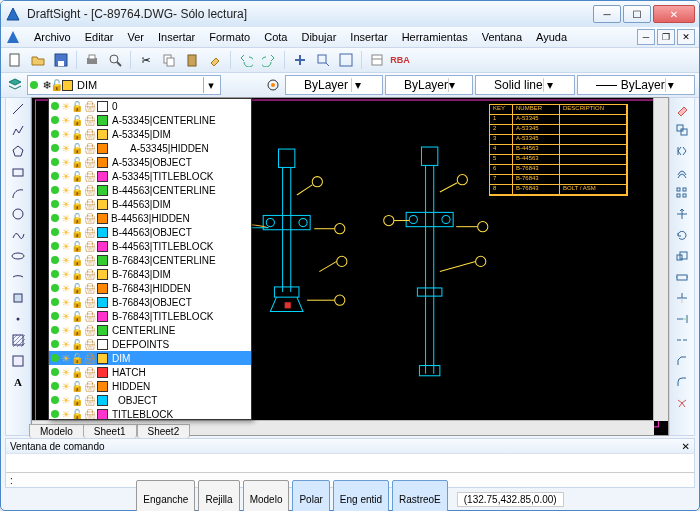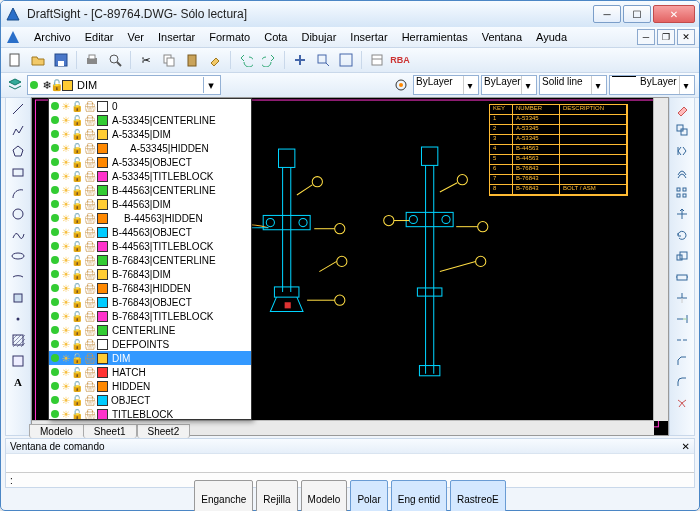--- a/index.html
+++ b/index.html
@@ -14,21 +14,21 @@
 .menubar .icon{width:16px;height:16px;margin-right:6px}
 .menubar span{padding:2px 7px;cursor:pointer}
 .menubar .mdi{margin-left:auto;display:flex}
 .menubar .mdi div{width:16px;height:14px;border:1px solid #8ca9ce;margin-left:2px;background:#f4f8fd;font-size:9px;display:flex;align-items:center;justify-content:center;cursor:pointer}
 .toolbar1{height:24px;background:linear-gradient(#f7fbff,#e1ecf8);border-bottom:1px solid #c9d8ea;display:flex;align-items:center;padding:0 4px;gap:3px}
 .tbtn{width:20px;height:20px;display:flex;align-items:center;justify-content:center;cursor:pointer;border-radius:2px}
 .sep{width:1px;height:18px;background:#c9d8ea;margin:0 2px}
 .toolbar2{height:24px;background:linear-gradient(#f7fbff,#e1ecf8);border-bottom:1px solid #c9d8ea;display:flex;align-items:center;padding:0 4px;gap:2px}
 .layercombo{width:188px;height:18px;border:1px solid #94b1d5;background:#fff;display:flex;align-items:center;padding:0 2px;font-size:11px}
 .layercombo .dd{width:14px;height:16px;border-left:1px solid #94b1d5;display:flex;align-items:center;justify-content:center;margin-left:auto;cursor:pointer}
-.propdd{height:18px;border:1px solid #94b1d5;background:#fff;display:flex;padding:0 2px;font-size:10px}
+.propdd{height:18px;border:1px solid #94b1d5;background:#fff;display:flex;align-items:center;padding:0 18px;font-size:12px}
 .propdd .dd{width:12px;border-left:1px solid #ccc;margin-left:auto;display:flex;align-items:center;justify-content:center;cursor:pointer}
 .workspace{position:absolute;top:96px;left:4px;right:4px;bottom:74px;display:flex}
 .lefttools{width:24px;background:linear-gradient(90deg,#f7fbff,#e1ecf8);border:1px solid #c9d8ea;display:flex;flex-direction:column;align-items:center;padding-top:2px;gap:3px}
 .lefttools .tbtn{width:18px;height:18px}
 .canvas{flex:1;background:#000;position:relative;border:1px solid #999;overflow:hidden}
 .righttools{width:24px;background:linear-gradient(90deg,#e1ecf8,#f7fbff);border:1px solid #c9d8ea;display:flex;flex-direction:column;align-items:center;padding-top:2px;gap:3px}
 .righttools .tbtn{width:18px;height:18px}
 .layerdropdown{position:absolute;top:0;left:16px;width:202px;background:#fff;border:1px solid #333;box-shadow:2px 2px 5px rgba(0,0,0,0.4);z-index:50;max-height:320px;overflow:hidden}
 .layerdropdown .row{height:14px;display:flex;align-items:center;padding:0 2px;gap:2px;font-size:10px;cursor:pointer}
 .layerdropdown .row.sel{background:#3399ff;color:#fff}
@@ -464,21 +464,21 @@
     <span class="mini" style="color:#c9954a">🖨</span>
     <span class="swatch" style="background:#ffcc33"></span>
     <span style="margin-left:2px">B-44563|DIM</span>
           </div>
           <div class="row">
             <span class="dot" style="background:#33cc33"></span>
     <span class="mini" style="color:#f6c042">☀</span>
     <span class="mini">🔓</span>
     <span class="mini" style="color:#c9954a">🖨</span>
     <span class="swatch" style="background:#ff8800"></span>
-    <span style="margin-left:14px">B-44563|HIDDEN</span>
+    <span style="margin-left:1px">B-44563|HIDDEN</span>
           </div>
           <div class="row">
             <span class="dot" style="background:#33cc33"></span>
     <span class="mini" style="color:#f6c042">☀</span>
     <span class="mini">🔓</span>
     <span class="mini" style="color:#c9954a">🖨</span>
     <span class="swatch" style="background:#00ccff"></span>
     <span style="margin-left:2px">B-44563|OBJECT</span>
           </div>
           <div class="row">
@@ -568,21 +568,21 @@
     <span class="mini" style="color:#c9954a">🖨</span>
     <span class="swatch" style="background:#ff8800"></span>
     <span style="margin-left:2px">HIDDEN</span>
           </div>
           <div class="row">
             <span class="dot" style="background:#33cc33"></span>
     <span class="mini" style="color:#f6c042">☀</span>
     <span class="mini">🔓</span>
     <span class="mini" style="color:#c9954a">🖨</span>
     <span class="swatch" style="background:#00ccff"></span>
-    <span style="margin-left:1px">OBJECT</span>
+    <span style="margin-left:8px">OBJECT</span>
           </div>
           <div class="row">
             <span class="dot" style="background:#33cc33"></span>
     <span class="mini" style="color:#f6c042">☀</span>
     <span class="mini">🔓</span>
     <span class="mini" style="color:#c9954a">🖨</span>
     <span class="swatch" style="background:#ff33cc"></span>
     <span style="margin-left:2px">TITLEBLOCK</span>
           </div>
         </div>
@@ -698,15 +698,16 @@
 
   <div class="statusbar">
     <div id="sbtns" style="display:flex;gap:3px">
         <div class="sbtn">Enganche</div>
         <div class="sbtn">Rejilla</div>
         <div class="sbtn">Modelo</div>
         <div class="sbtn on">Polar</div>
         <div class="sbtn on">Eng entid</div>
         <div class="sbtn on">RastreoE</div>
       </div>
+    <span class="coord">(132.75,432.85,0.00)</span>
   </div>
 
 </div>
 
 </body></html>

